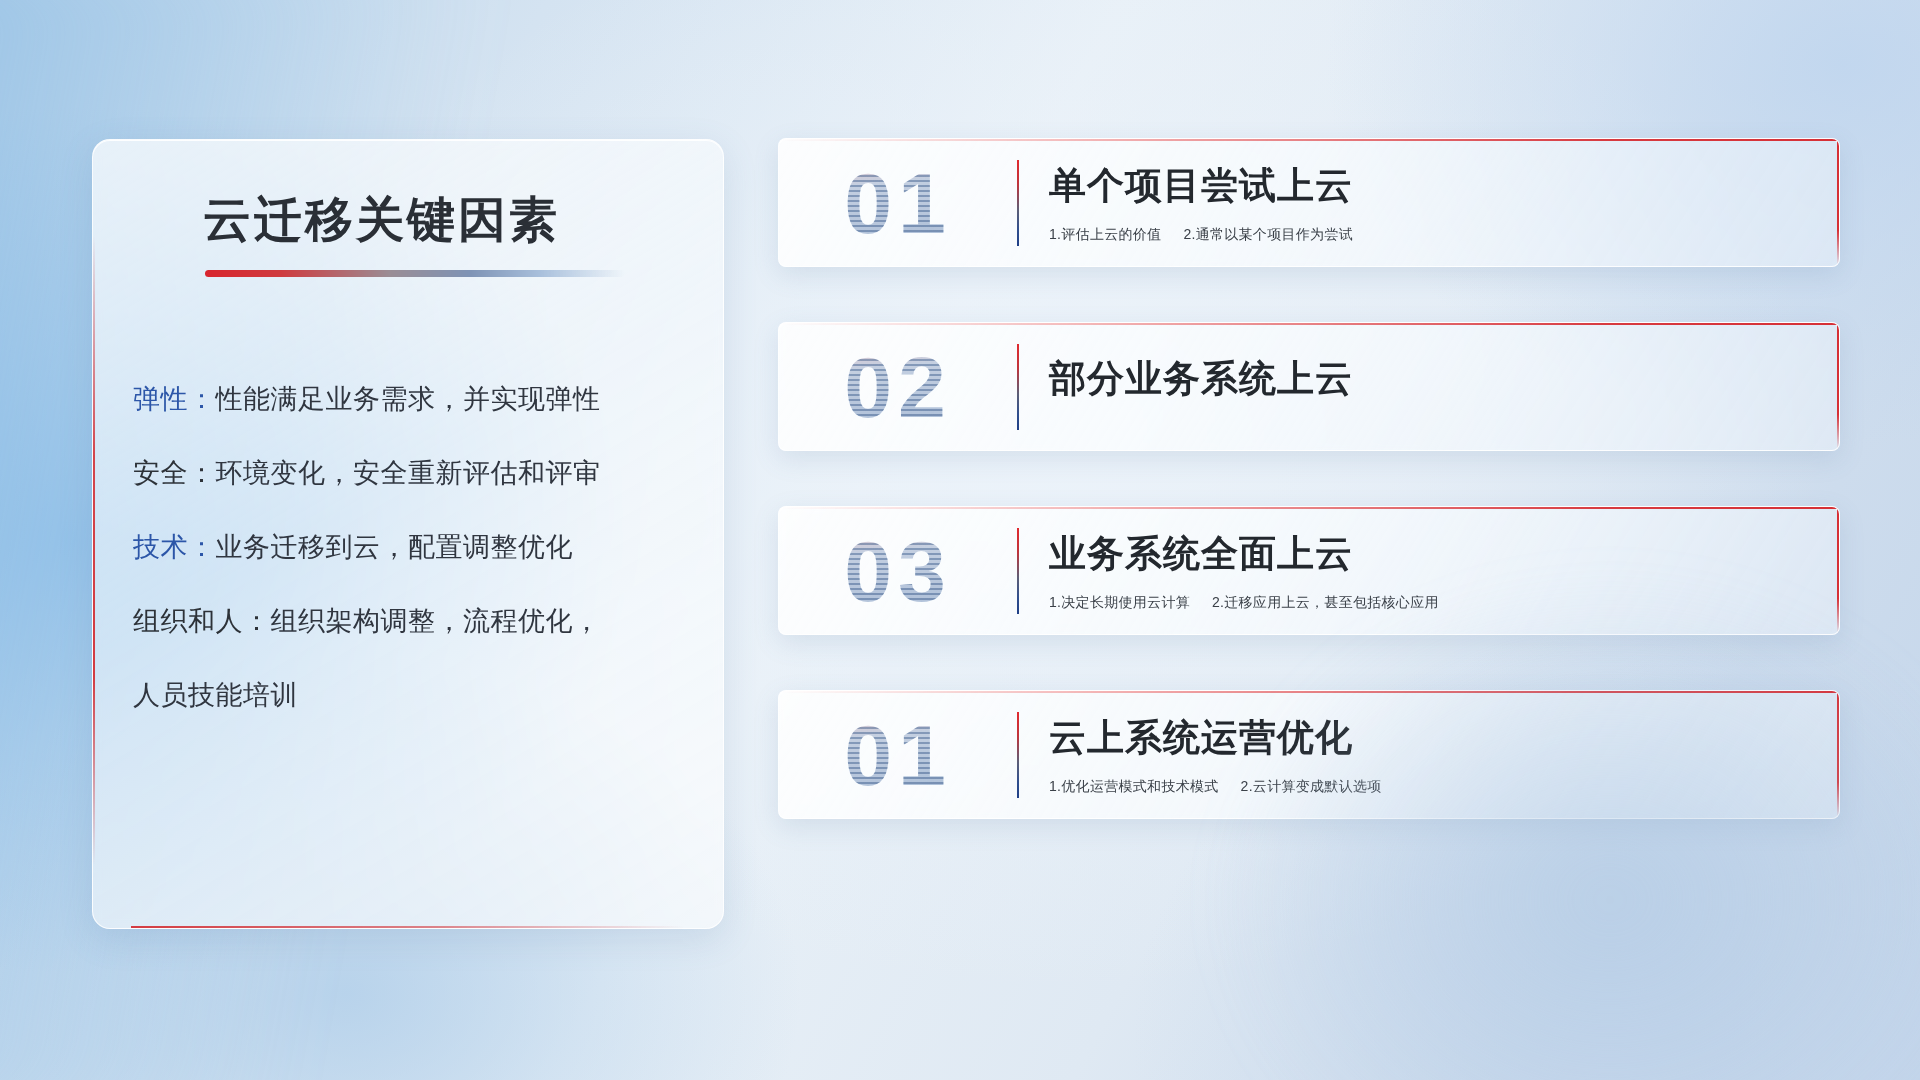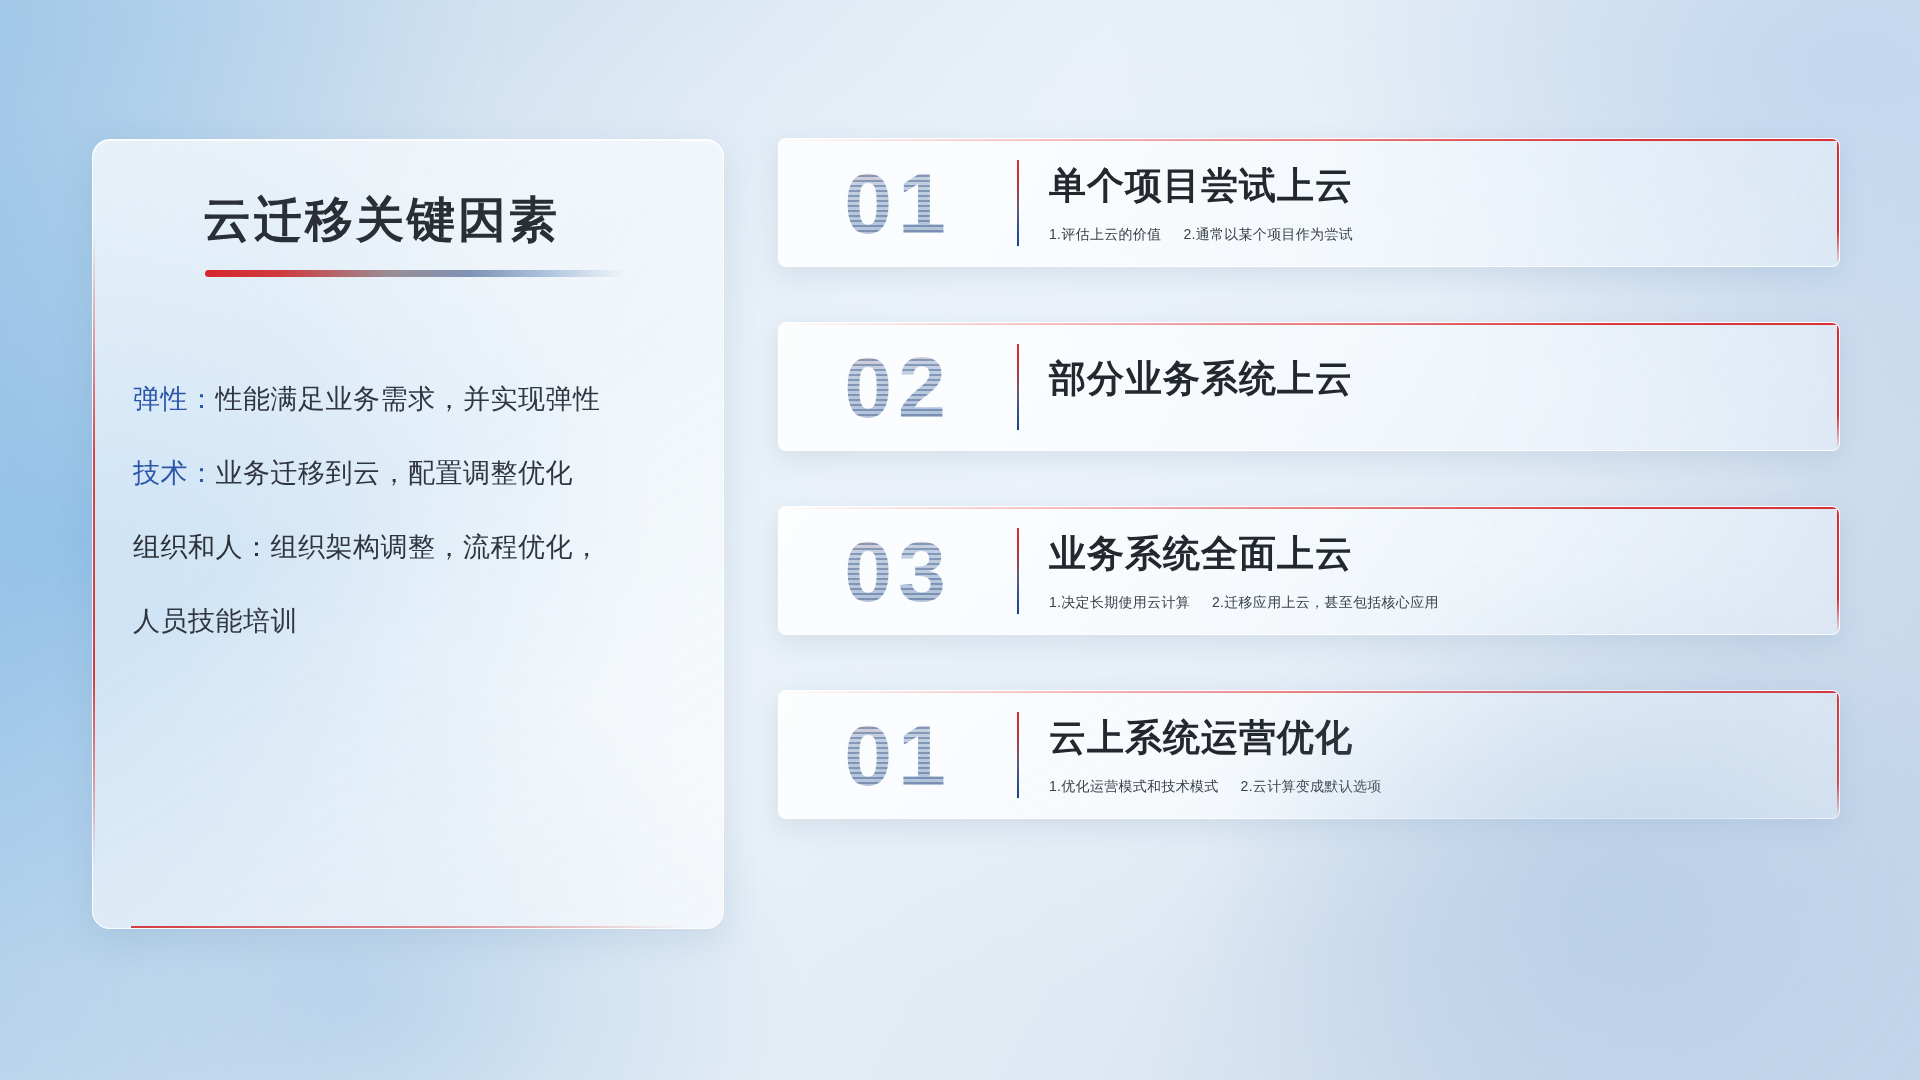--- a/index.html
+++ b/index.html
@@ -195,20 +195,23 @@
     <span class="edge-red"></span>
     <span class="edge-bottom-red"></span>
 
     <h1 class="panel-title">云迁移关键因素</h1>
     <div class="title-rule"></div>
 
     <div class="kv-list">
       <div class="kv-row accent">
         <span class="k">弹性：</span><span class="v">性能满足业务需求，并实现弹性</span>
       </div>
+      <div class="kv-row">
+        <span class="k">安全：</span><span class="v">环境变化，安全重新评估和评审</span>
+      </div>
       <div class="kv-row accent">
         <span class="k">技术：</span><span class="v">业务迁移到云，配置调整优化</span>
       </div>
       <div class="kv-row">
         <span class="k">组织和人：</span><span class="v">组织架构调整，流程优化，</span>
       </div>
       <div class="kv-wrap">人员技能培训</div>
     </div>
   </section>
 

